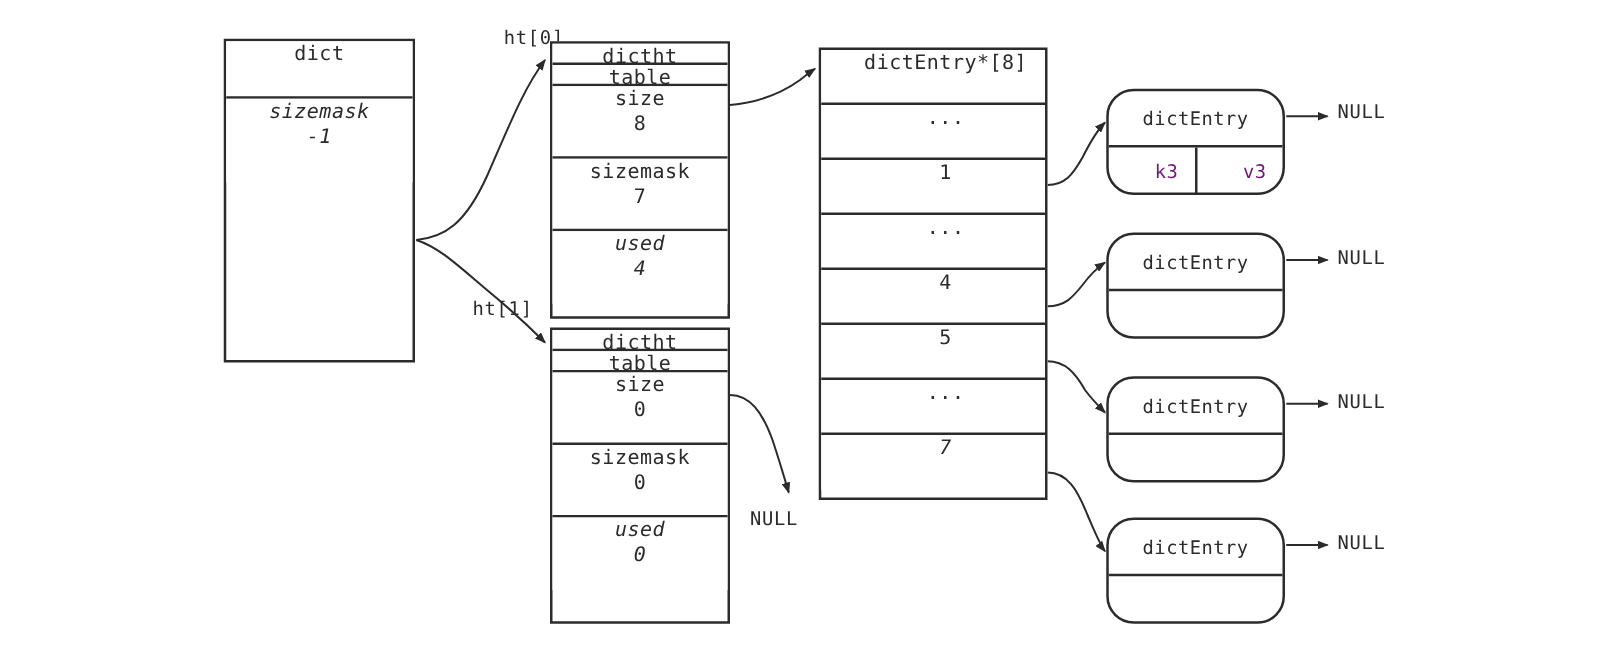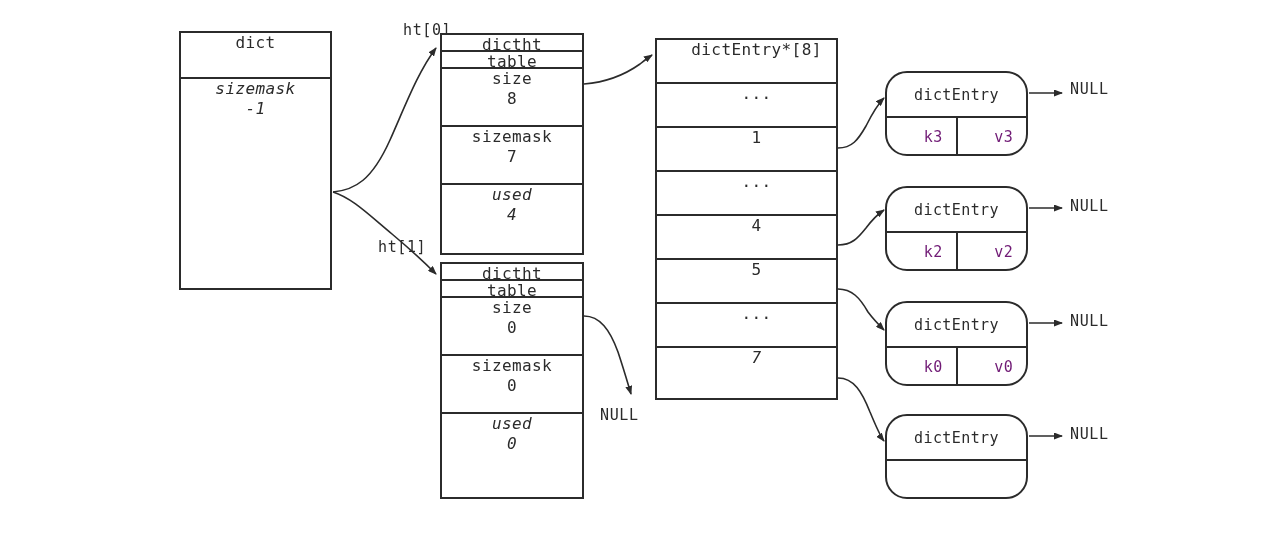--- a/index.html
+++ b/index.html
@@ -261,33 +261,25 @@
     <div class="ekv">
       <div class="kcell">k3</div>
       <div class="vcell">v3</div>
     </div>
   </div>
 
   <div class="sbox entry" id="entry-1">
     <div class="ehead">
       <span>dictEntry</span>
     </div>
-    <div class="ekv">
-      <div class="kcell">k2</div>
-      <div class="vcell">v2</div>
-    </div>
   </div>
 
   <div class="sbox entry" id="entry-2">
     <div class="ehead">
       <span>dictEntry</span>
-    </div>
-    <div class="ekv">
-      <div class="kcell">k0</div>
-      <div class="vcell">v0</div>
     </div>
   </div>
 
   <div class="sbox entry" id="entry-3">
     <div class="ehead">
       <span>dictEntry</span>
     </div>
   </div>
 
   <div class="label null-right" id="null-0">NULL</div>

